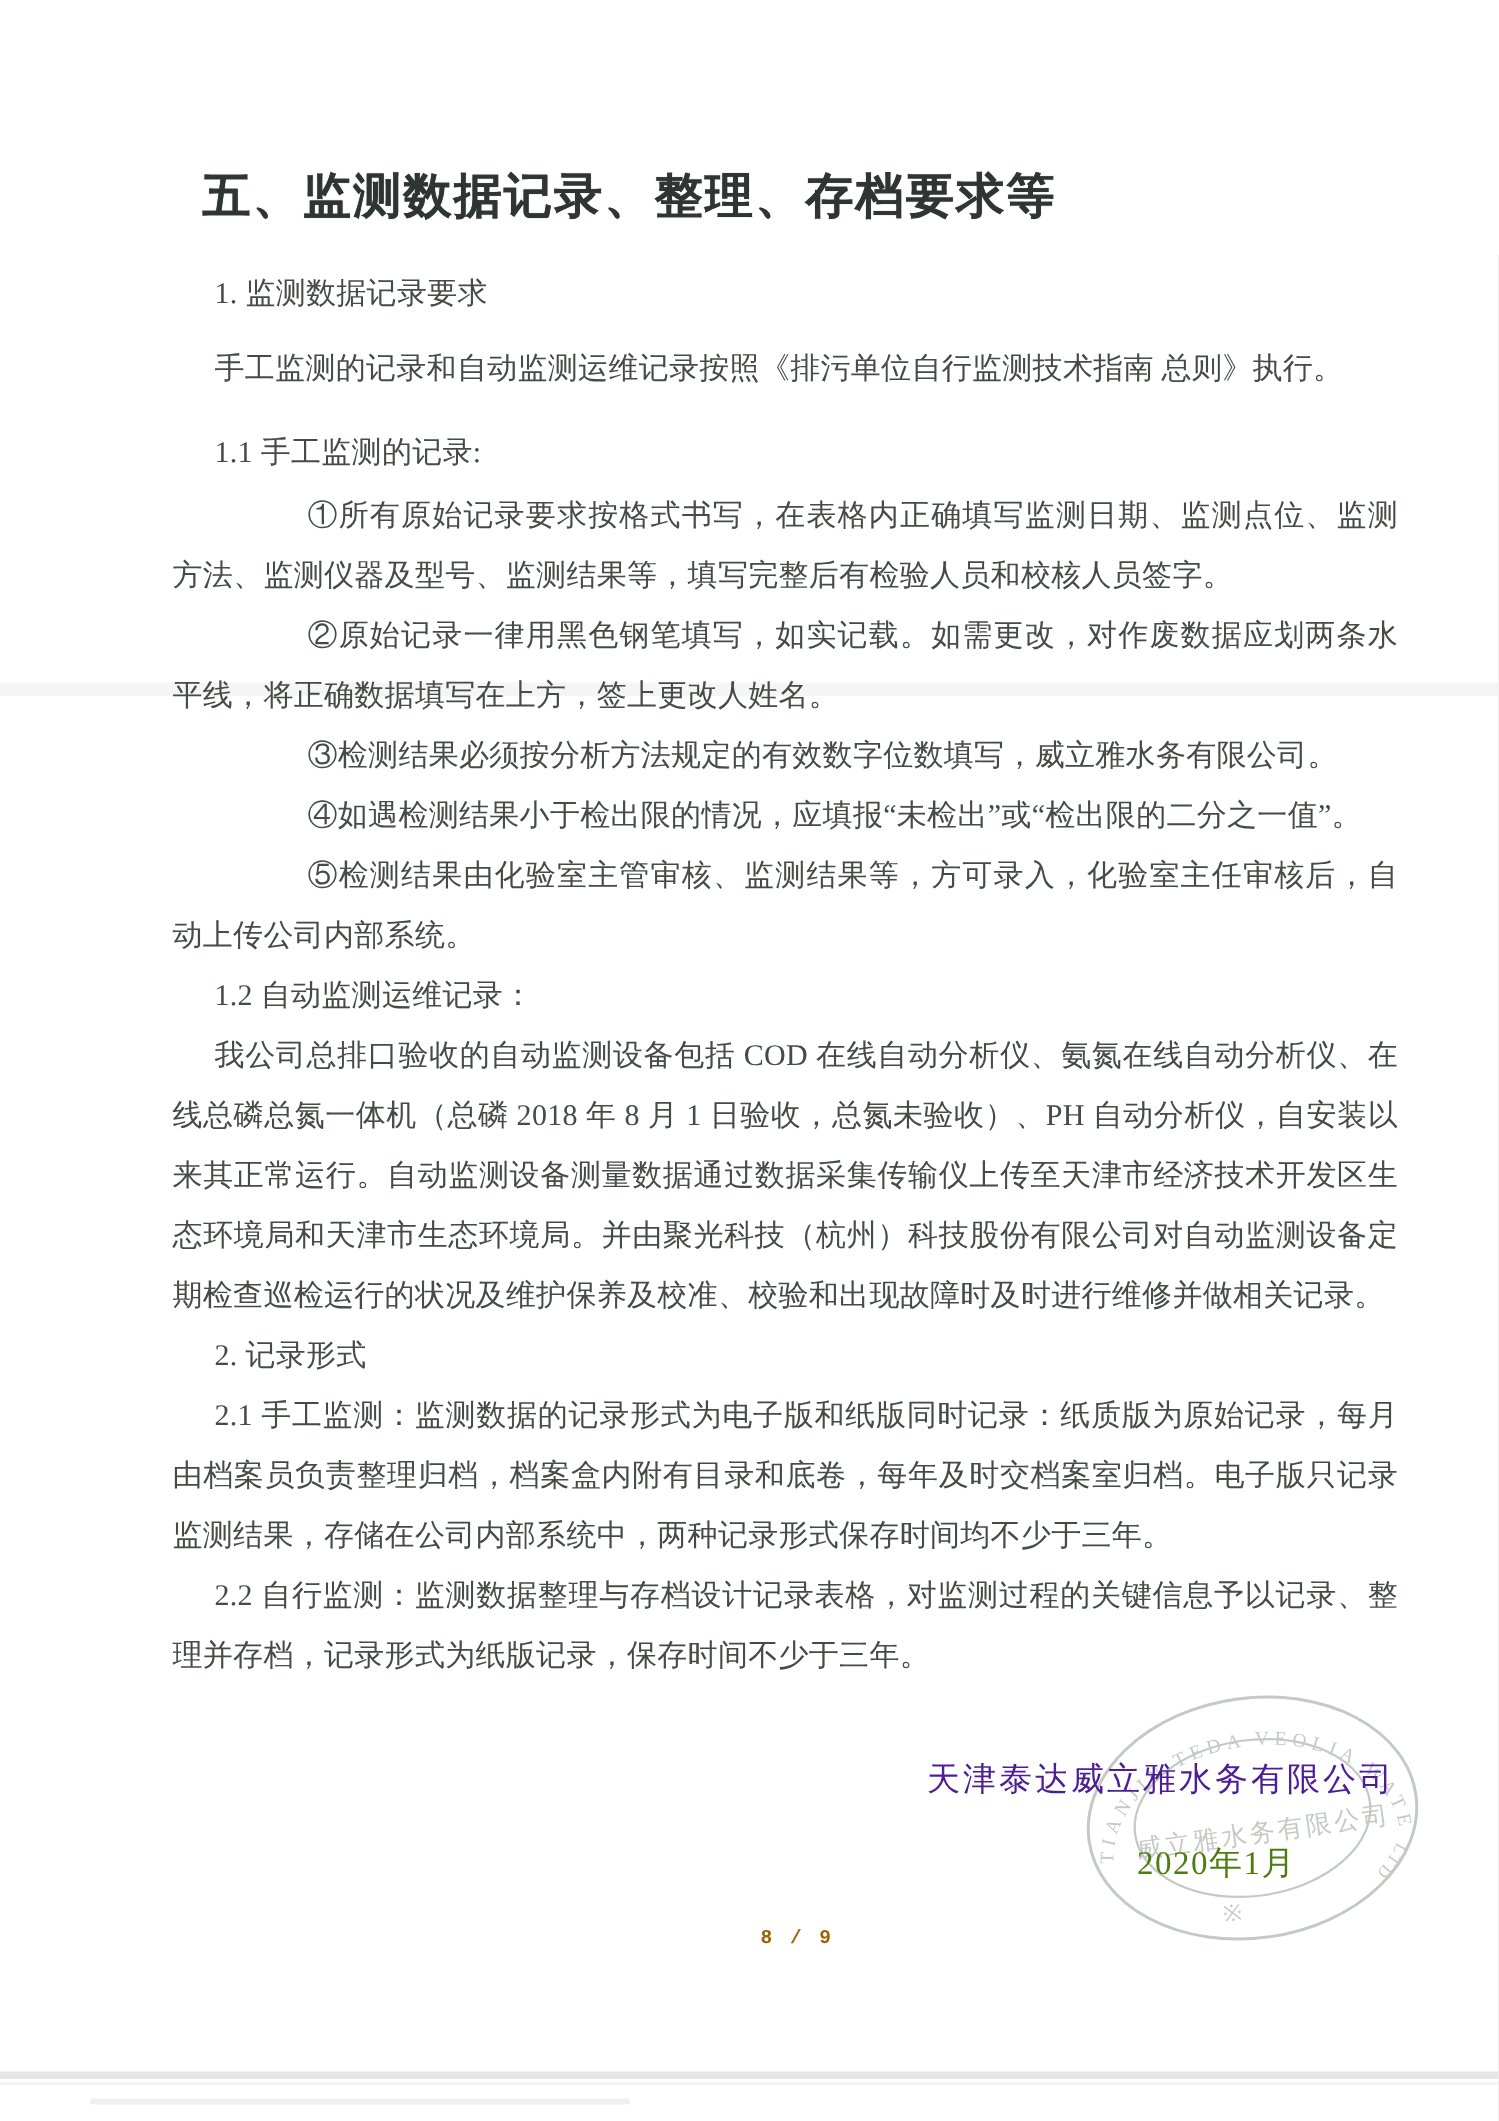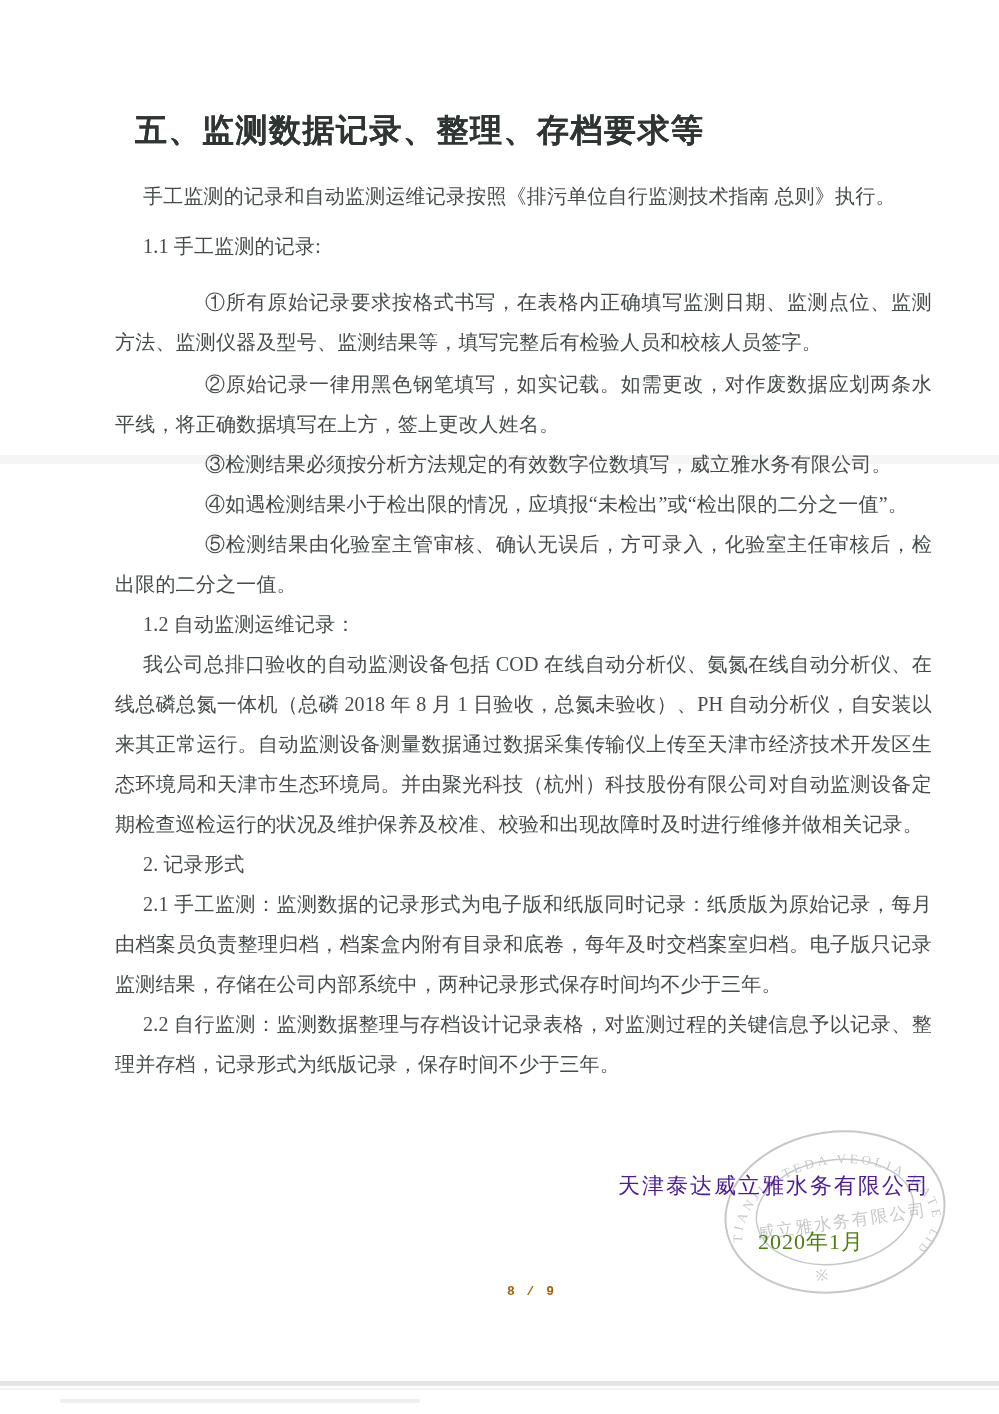--- a/index.html
+++ b/index.html
@@ -98,27 +98,28 @@
         <textPath href="#seal-arc-right" startOffset="10%">LTD</textPath>
       </text>
       <text x="131" y="112" text-anchor="middle" font-size="17" letter-spacing="2" fill="#b5bbb6">威立雅水务有限公司</text>
       <text x="103" y="162" text-anchor="middle" font-size="15" fill="#b5bbb6">※</text>
     </g>
   </svg>
 
   <div class="content">
     <h1 class="doc-title">五、监测数据记录、整理、存档要求等</h1>
     <div id="paragraphs">
+        <p class="para sub">1. 监测数据记录要求</p>
         <p class="para body">手工监测的记录和自动监测运维记录按照《排污单位自行监测技术指南 总则》执行。</p>
         <p class="para sub">1.1 手工监测的记录:</p>
         <p class="para item">①所有原始记录要求按格式书写，在表格内正确填写监测日期、监测点位、监测方法、监测仪器及型号、监测结果等，填写完整后有检验人员和校核人员签字。</p>
         <p class="para item">②原始记录一律用黑色钢笔填写，如实记载。如需更改，对作废数据应划两条水平线，将正确数据填写在上方，签上更改人姓名。</p>
         <p class="para item">③检测结果必须按分析方法规定的有效数字位数填写，威立雅水务有限公司。</p>
         <p class="para item">④如遇检测结果小于检出限的情况，应填报“未检出”或“检出限的二分之一值”。</p>
-        <p class="para item">⑤检测结果由化验室主管审核、确认无误后，方可录入，化验室主任审核后，检出限的二分之一值。</p>
+        <p class="para item">⑤检测结果由化验室主管审核、监测结果等，方可录入，化验室主任审核后，自动上传公司内部系统。</p>
         <p class="para sub">1.2 自动监测运维记录：</p>
         <p class="para body">我公司总排口验收的自动监测设备包括 COD 在线自动分析仪、氨氮在线自动分析仪、在线总磷总氮一体机（总磷 2018 年 8 月 1 日验收，总氮未验收）、PH 自动分析仪，自安装以来其正常运行。自动监测设备测量数据通过数据采集传输仪上传至天津市经济技术开发区生态环境局和天津市生态环境局。并由聚光科技（杭州）科技股份有限公司对自动监测设备定期检查巡检运行的状况及维护保养及校准、校验和出现故障时及时进行维修并做相关记录。</p>
         <p class="para sub">2. 记录形式</p>
         <p class="para body">2.1 手工监测：监测数据的记录形式为电子版和纸版同时记录：纸质版为原始记录，每月由档案员负责整理归档，档案盒内附有目录和底卷，每年及时交档案室归档。电子版只记录监测结果，存储在公司内部系统中，两种记录形式保存时间均不少于三年。</p>
         <p class="para body">2.2 自行监测：监测数据整理与存档设计记录表格，对监测过程的关键信息予以记录、整理并存档，记录形式为纸版记录，保存时间不少于三年。</p>
       </div>
   </div>
 
   <div class="signature-company">天津泰达威立雅水务有限公司</div>
   <div class="signature-date">2020年1月</div>

